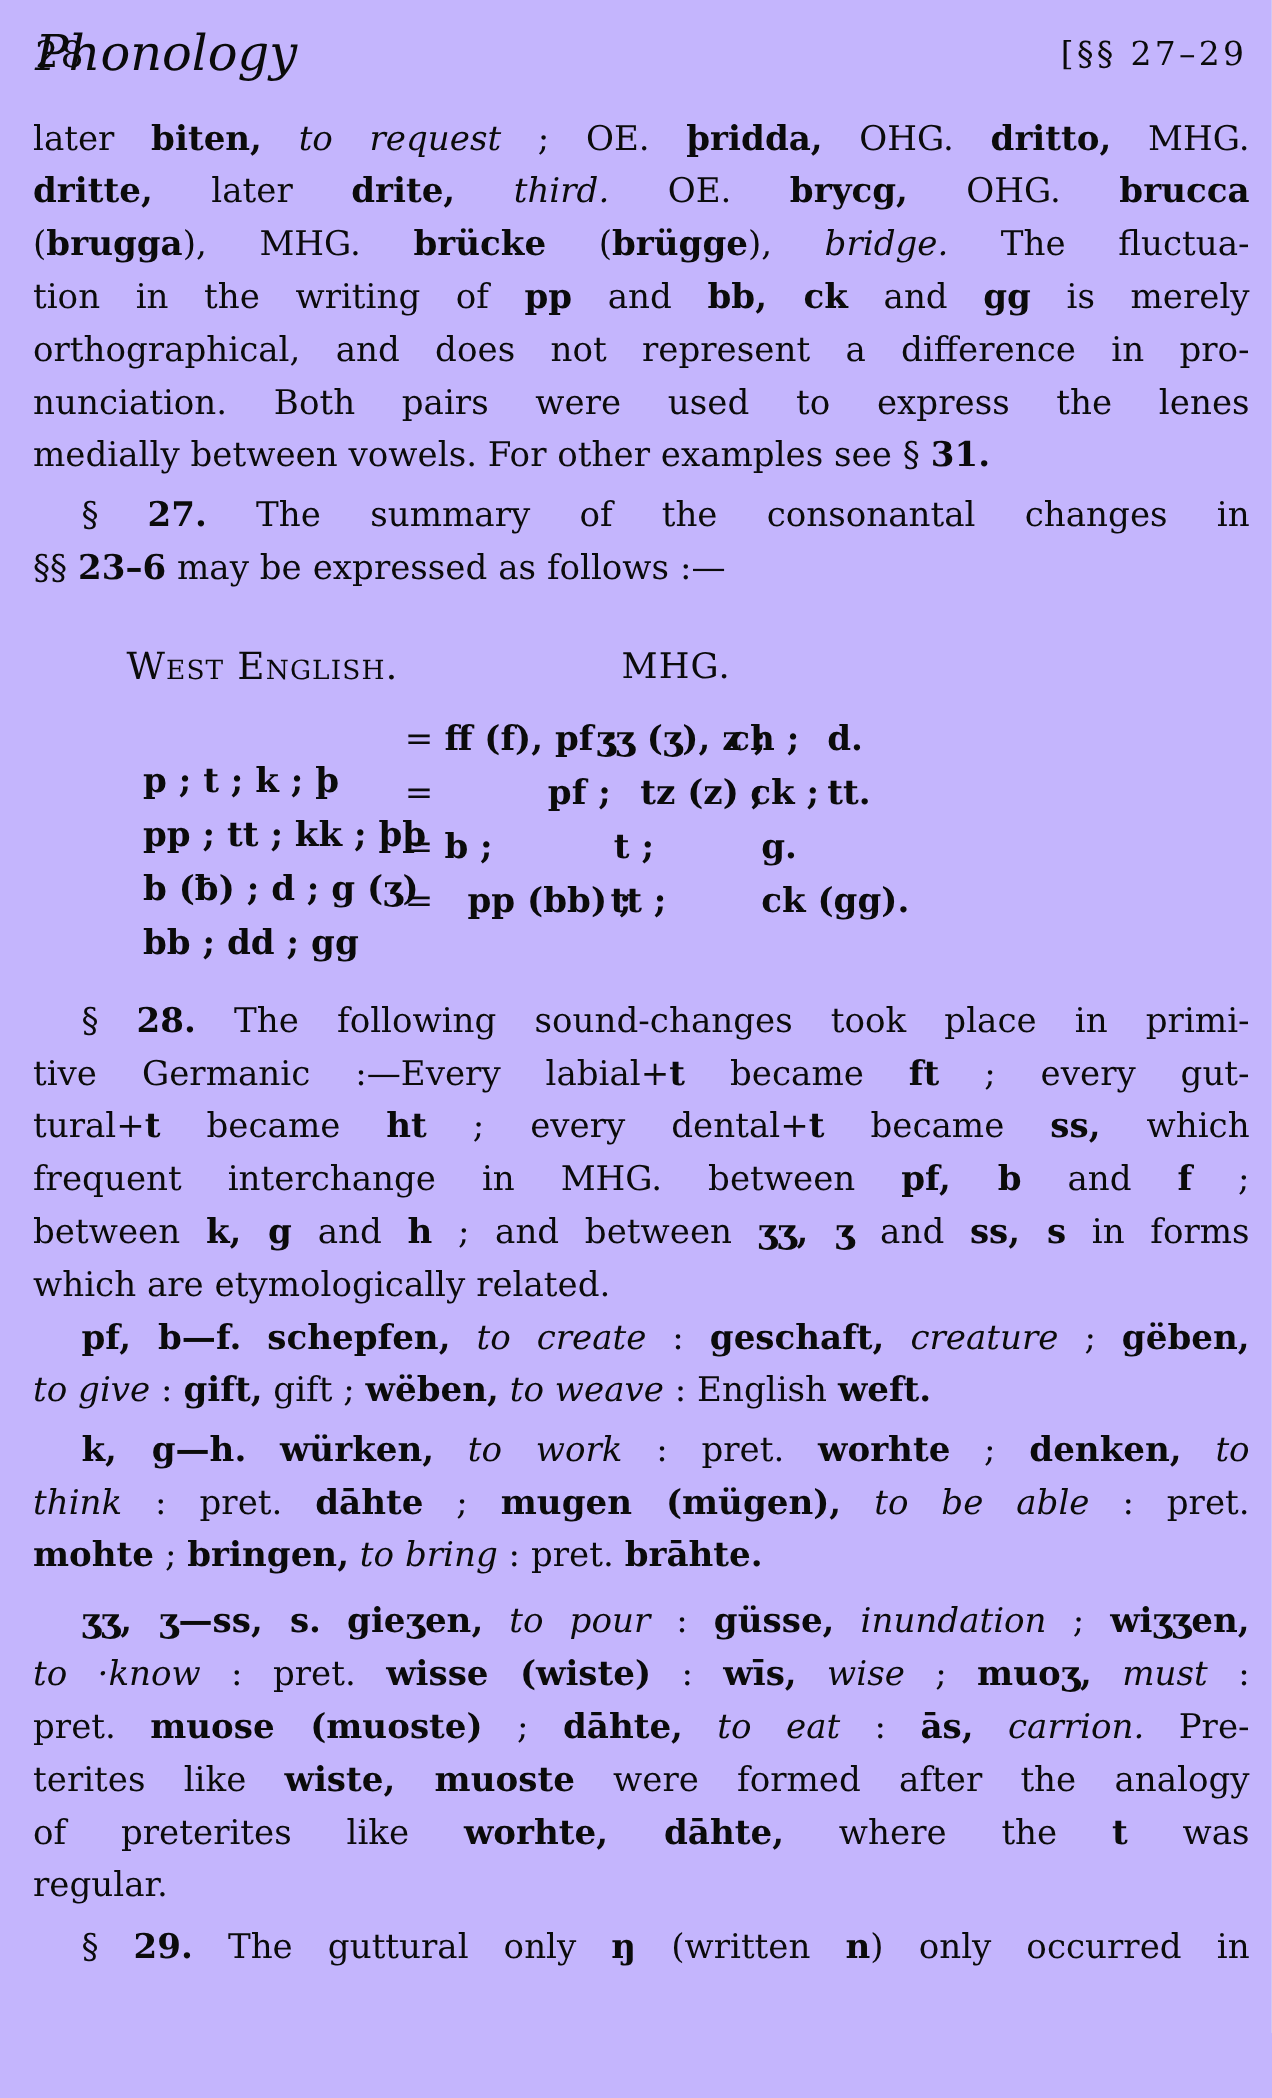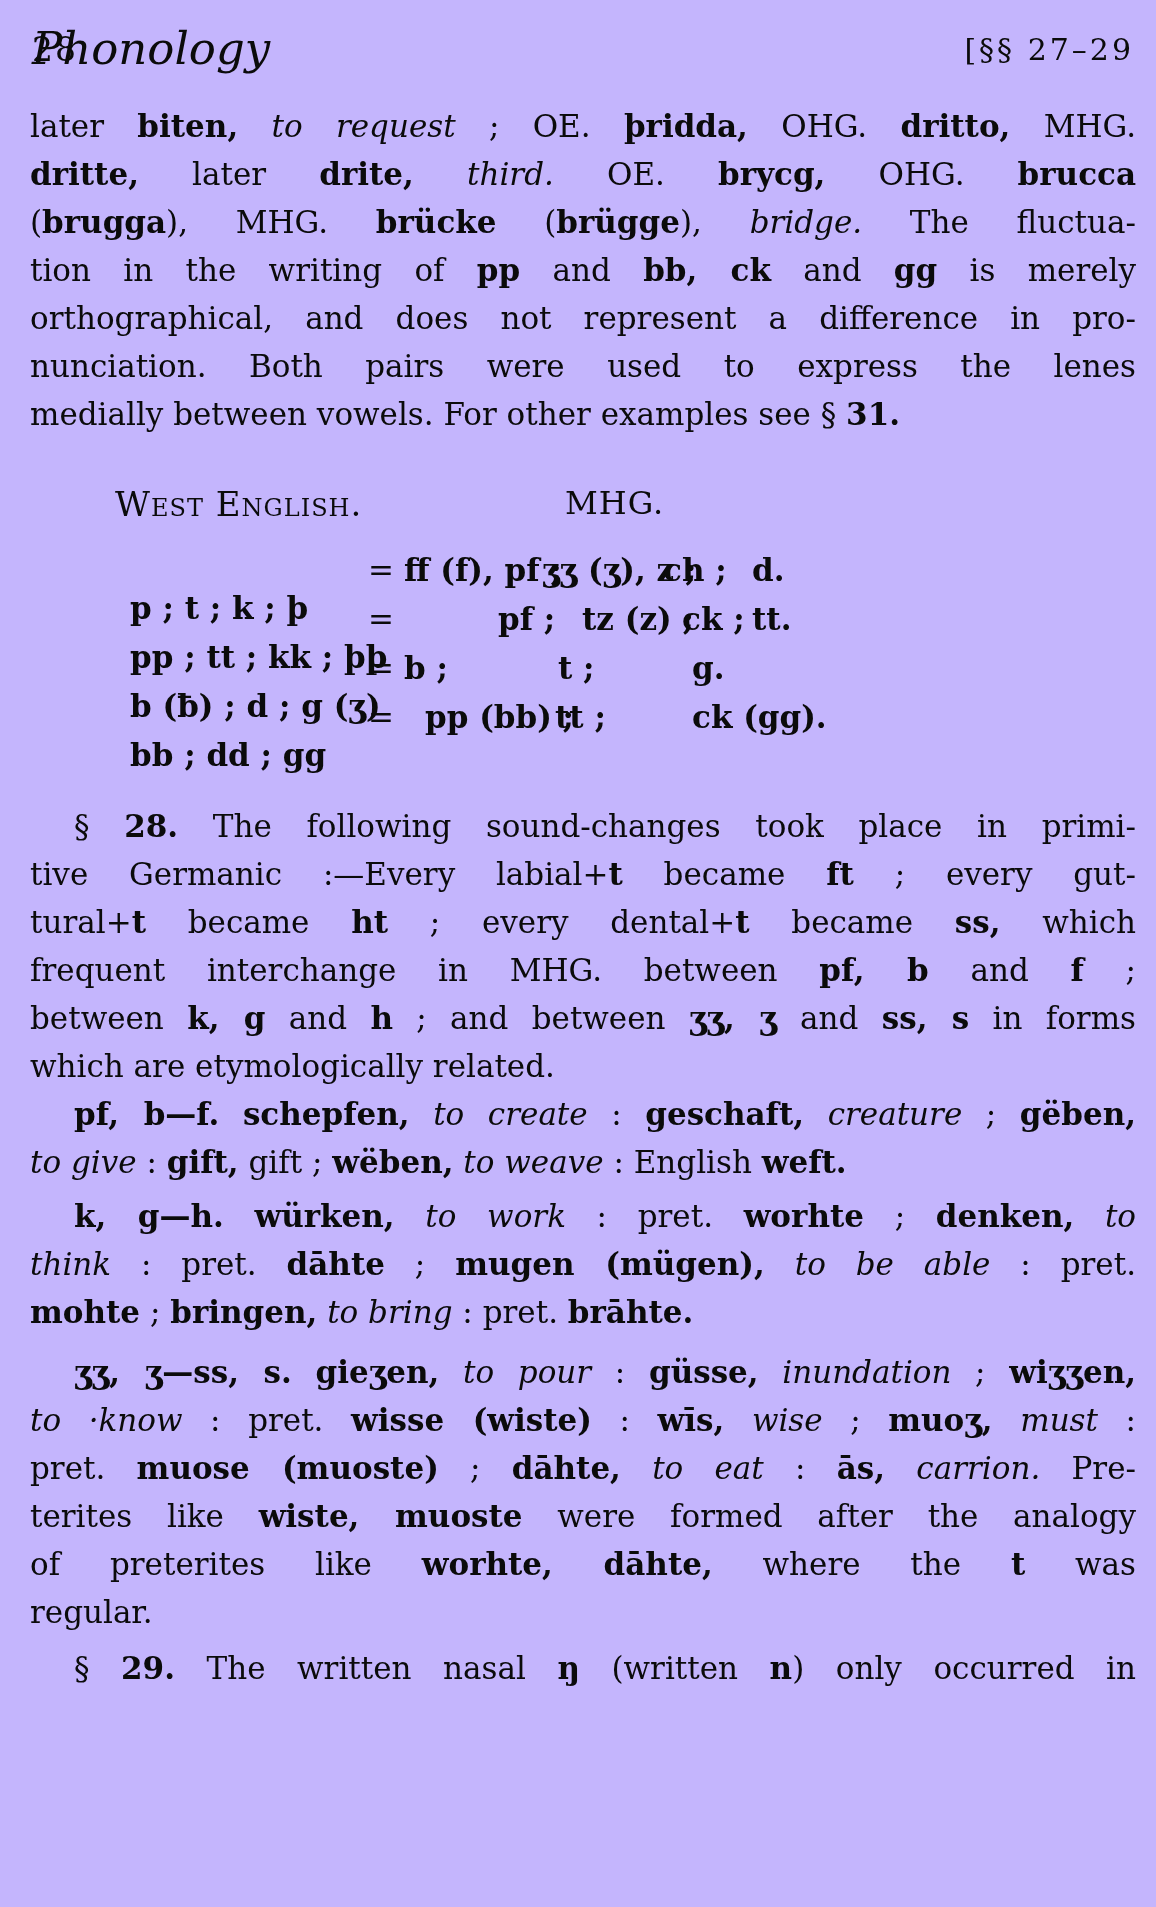--- a/index.html
+++ b/index.html
@@ -65,20 +65,24 @@
     <div class="para" id="para1">
         <div class="tl just"><span>later </span><span class="b">biten,</span><span> </span><span class="i">to request</span><span> ; OE. </span><span class="b">þridda,</span><span> OHG. </span><span class="b">dritto,</span><span> MHG.</span></div>
         <div class="tl just"><span class="b">dritte,</span><span> later </span><span class="b">drite,</span><span> </span><span class="i">third.</span><span> OE. </span><span class="b">brycg,</span><span> OHG. </span><span class="b">brucca</span></div>
         <div class="tl just"><span>(</span><span class="b">brugga</span><span>), MHG. </span><span class="b">brücke</span><span> (</span><span class="b">brügge</span><span>), </span><span class="i">bridge.</span><span> The fluctua-</span></div>
         <div class="tl just"><span>tion in the writing of </span><span class="b">pp</span><span> and </span><span class="b">bb, ck</span><span> and </span><span class="b">gg</span><span> is merely</span></div>
         <div class="tl just"><span>orthographical, and does not represent a difference in pro-</span></div>
         <div class="tl just"><span>nunciation. Both pairs were used to express the lenes</span></div>
         <div class="tl"><span>medially between vowels. For other examples see § </span><span class="b">31.</span></div>
       </div>
 
+    <div class="para" id="para27">
+        <div class="tl just ind"><span>§ </span><span class="b">27.</span><span> The summary of the consonantal changes in</span></div>
+        <div class="tl"><span>§§ </span><span class="b">23–6</span><span> may be expressed as follows :—</span></div>
+      </div>
 
     <div class="ctable">
       <div class="thead">
         <span class="th-wg">West English.</span>
         <span class="th-mhg">MHG.</span>
       </div>
       <div class="trows">
         <div class="trow r1">
           <span class="wg">p ; t ; k ; þ</span>
           <span class="eq">=</span>
@@ -135,17 +139,17 @@
     <div class="para" id="para-zz">
         <div class="tl just ind"><span class="b">ʒʒ, ʒ—ss, s.</span><span> </span><span class="b">gieʒen,</span><span> </span><span class="i">to pour</span><span> : </span><span class="b">güsse,</span><span> </span><span class="i">inundation</span><span> ; </span><span class="b">wiʒʒen,</span></div>
         <div class="tl just"><span class="i">to ·know</span><span> : pret. </span><span class="b">wisse (wiste)</span><span> : </span><span class="b">wīs,</span><span> </span><span class="i">wise</span><span> ; </span><span class="b">muoʒ,</span><span> </span><span class="i">must</span><span> :</span></div>
         <div class="tl just"><span>pret. </span><span class="b">muose (muoste)</span><span> ; </span><span class="b">dāhte,</span><span> </span><span class="i">to eat</span><span> : </span><span class="b">ās,</span><span> </span><span class="i">carrion.</span><span> Pre-</span></div>
         <div class="tl just"><span>terites like </span><span class="b">wiste, muoste</span><span> were formed after the analogy</span></div>
         <div class="tl just"><span>of preterites like </span><span class="b">worhte, dāhte,</span><span> where the </span><span class="b">t</span><span> was</span></div>
         <div class="tl"><span>regular.</span></div>
       </div>
 
     <div class="para" id="para29">
-        <div class="tl just ind"><span>§ </span><span class="b">29.</span><span> The written nasal </span><span class="b">ŋ</span><span> (written </span><span class="b">n</span><span>) only occurred in</span></div>
+        <div class="tl just ind"><span>§ </span><span class="b">29.</span><span> The guttural only </span><span class="b">ŋ</span><span> (written </span><span class="b">n</span><span>) only occurred in</span></div>
       </div>
 
   </div>
 </div>
 
 </body></html>

